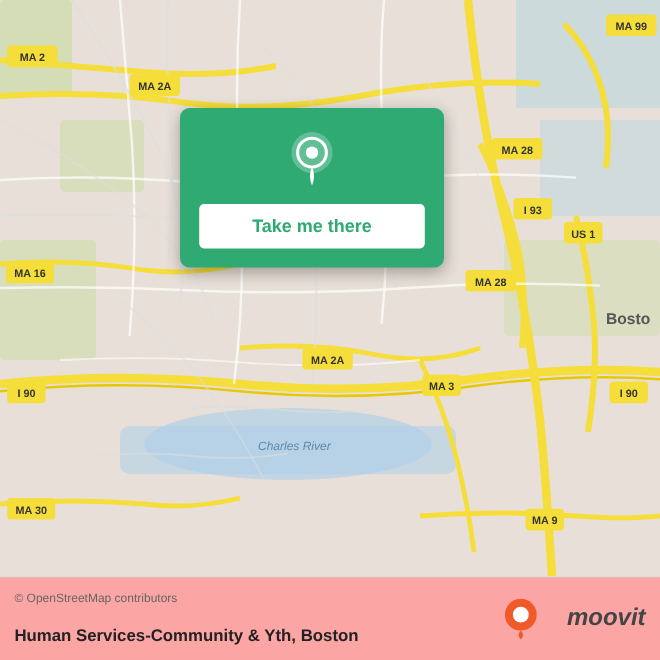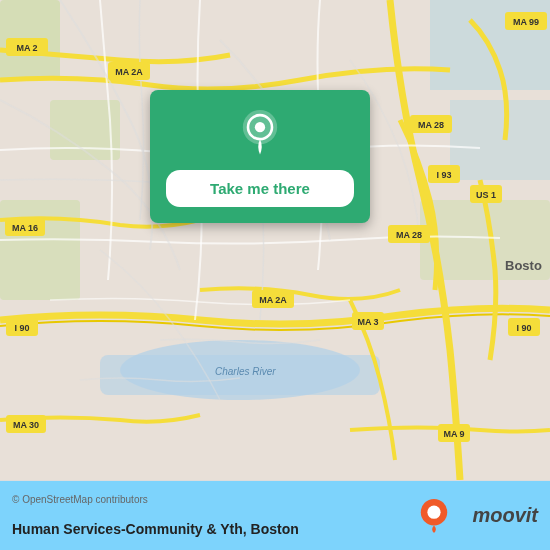--- a/index.html
+++ b/index.html
@@ -32,34 +32,34 @@
     .pin-icon {
       width: 48px;
       height: 48px;
       margin-bottom: 12px;
     }
 
     .take-me-btn {
       background: white;
       color: #2eaa72;
       border: none;
-      border-radius: 14px;
+      border-radius: 4px;
       padding: 10px 28px;
       font-size: 15px;
       font-weight: 600;
       cursor: pointer;
       width: 100%;
       text-align: center;
     }
 
     
     #bottom-bar {
       width: 550px;
       height: 70px;
-      background: #7dd3fc;
+      background: #fca5a5;
       display: flex;
       align-items: center;
       justify-content: space-between;
       padding: 0 12px;
       border-top: 1px solid #ddd;
       position: relative;
     }
 
     .bottom-text-group {
       display: flex;

